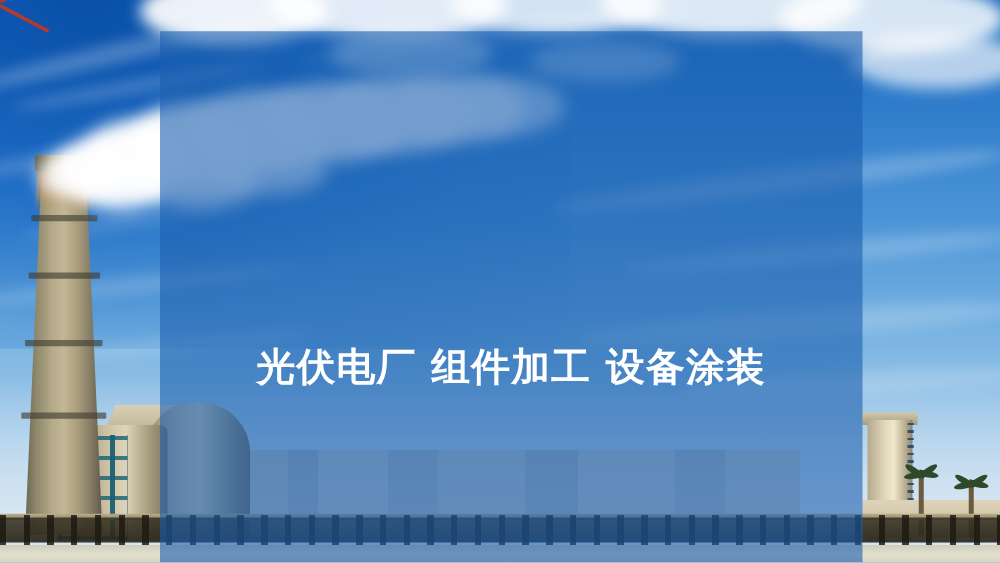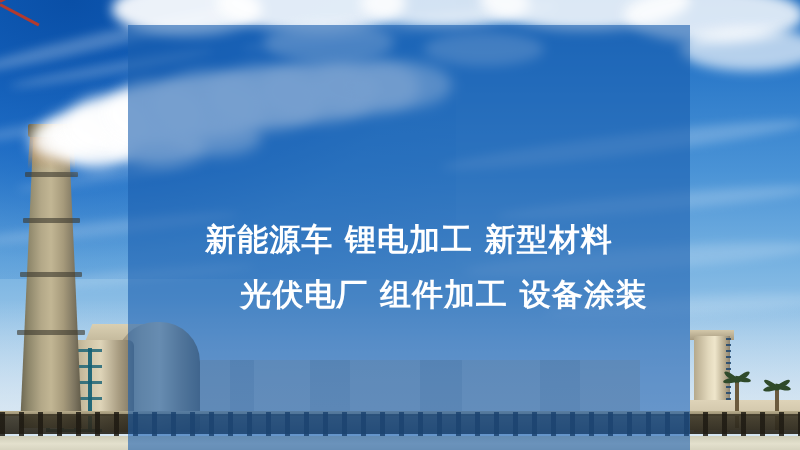--- a/index.html
+++ b/index.html
@@ -253,21 +253,21 @@
     width: 562px;
     text-align: center;
     color: #ffffff;
     font-size: 31px;
     font-weight: 700;
     letter-spacing: 1px;
     line-height: 1;
     white-space: nowrap;
   }
   .sub1 { top: 199px; }
-  .sub2 { top: 254px; margin-left: 35px; }
+  .sub2 { top: 254px; }
 </style>
 </head>
 <body>
 
 <div class="banner">
 
   <div class="sky">
     <div class="sky-deep"></div>
   </div>
 
@@ -350,17 +350,16 @@
   </div>
 
   <div class="dock-rail"></div>
   <div class="dock-dark"></div>
   <div class="pilings"></div>
   <div class="water"></div>
 
   <div class="overlay-panel"></div>
 
   <div class="text-layer">
-    <div class="subtitle sub1">新能源车  锂电加工  新型材料</div>
     <div class="subtitle sub2">光伏电厂  组件加工  设备涂装</div>
   </div>
 
 </div>
 
 </body></html>

